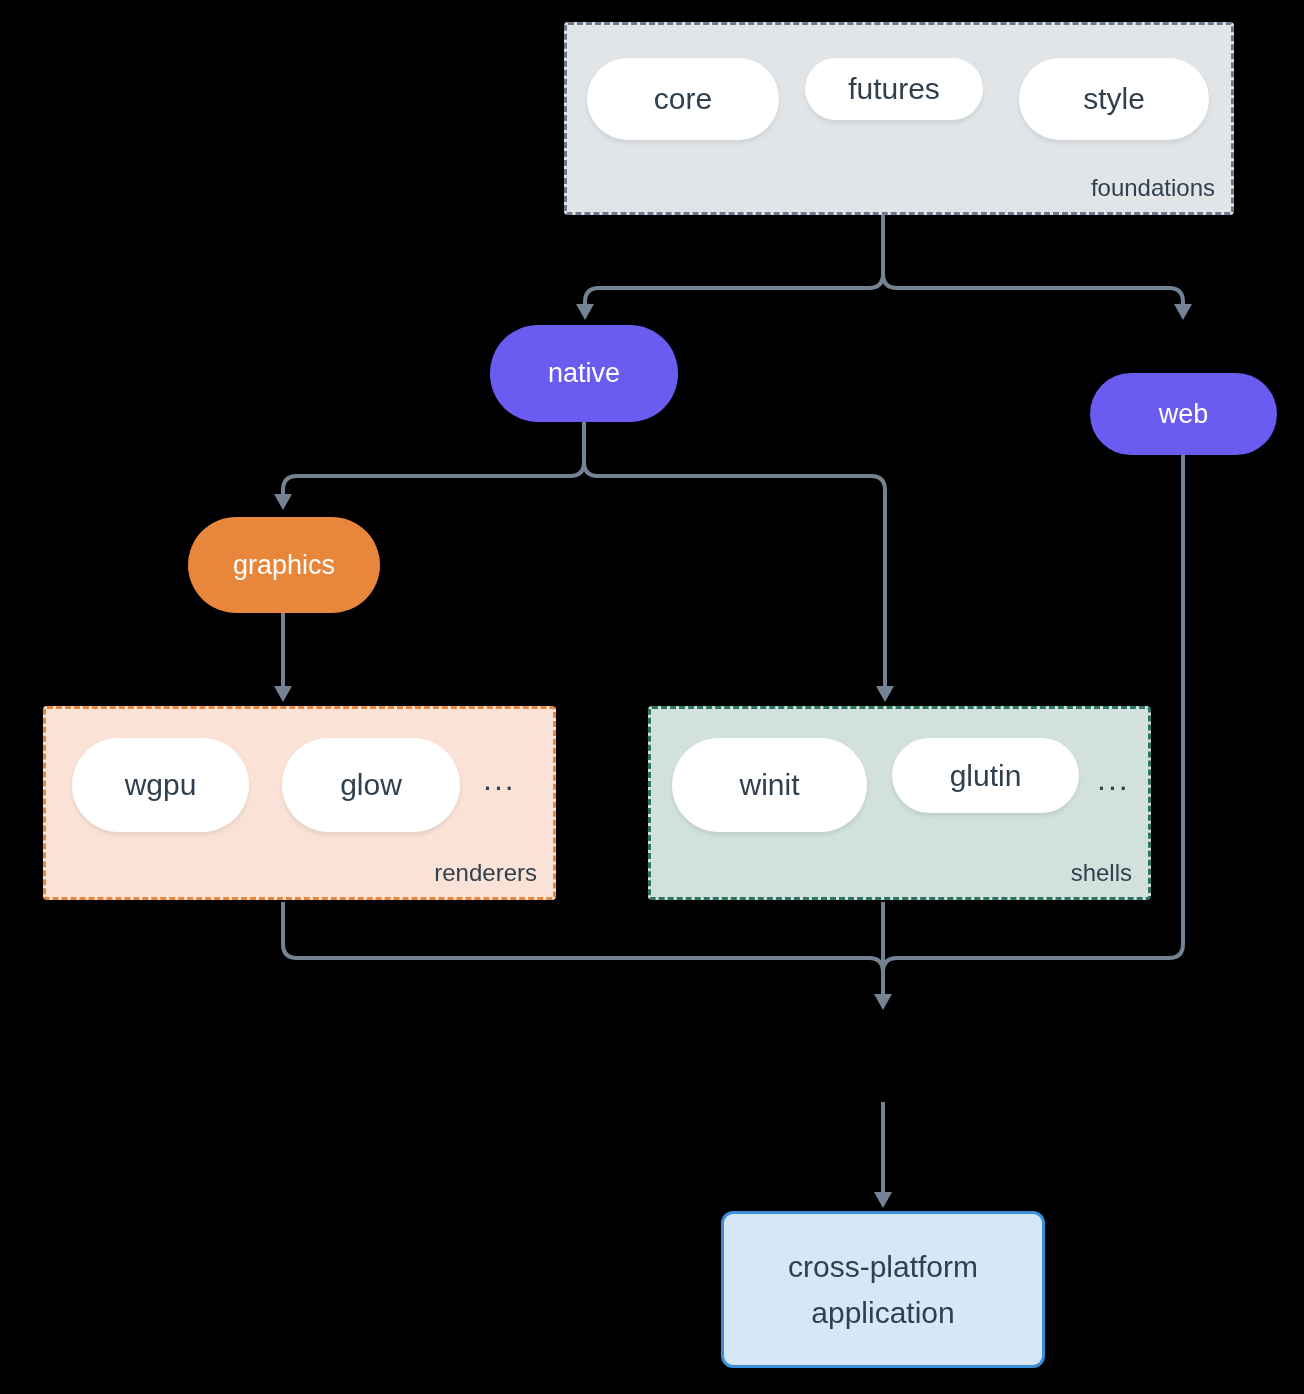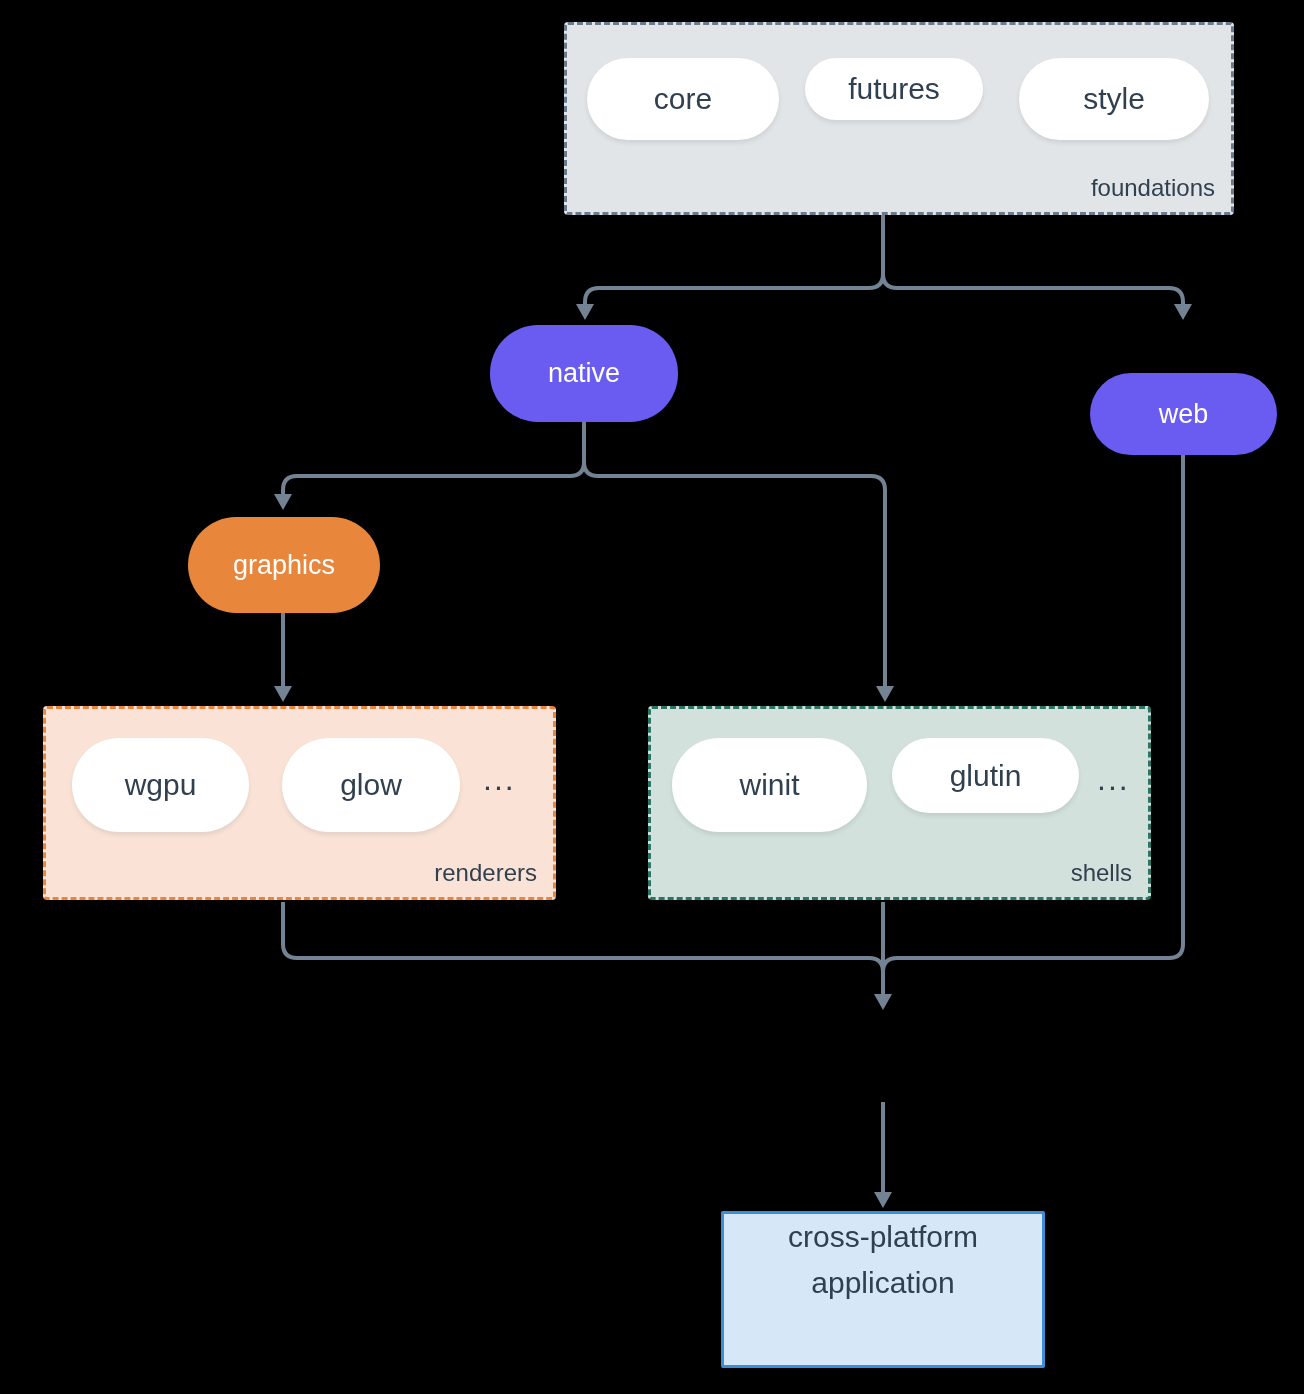--- a/index.html
+++ b/index.html
@@ -41,22 +41,22 @@
   .ellipsis{position:absolute;font-size:32px;color:var(--text-dark);letter-spacing:2px;}
 
   .node{position:absolute;display:flex;align-items:center;justify-content:center;
     color:#fff;font-size:27px;}
   .node.native{left:490px;top:325px;width:188px;height:97px;border-radius:48px;background:var(--purple);}
   .node.web{left:1090px;top:325px;width:187px;height:82px;border-radius:47px;background:var(--purple);margin-top:48px;}
   .node.graphics{left:188px;top:517px;width:192px;height:96px;border-radius:48px;background:var(--orange);}
   .node.iced{left:789px;top:1012px;width:188px;height:90px;border-radius:40px;background:var(--blue);}
 
   .app-box{position:absolute;left:721px;top:1211px;width:324px;height:157px;
-    background:var(--app-bg);border:3px solid var(--app-border);border-radius:2px;
-    display:flex;flex-direction:column;align-items:center;justify-content:flex-start;
+    background:var(--app-bg);border:3px solid var(--app-border);border-radius:12px;
+    display:flex;flex-direction:column;align-items:center;justify-content:center;
     color:var(--text-dark);font-size:30px;line-height:46px;}
 </style>
 </head>
 <body>
 
 <div class="canvas">
 
   <svg class="edges" viewBox="0 0 1304 1394">
 
     <path class="edge" d="M883,215 L883,274 Q883,288 869,288 L599,288 Q585,288 585,302 L585,306"></path>

